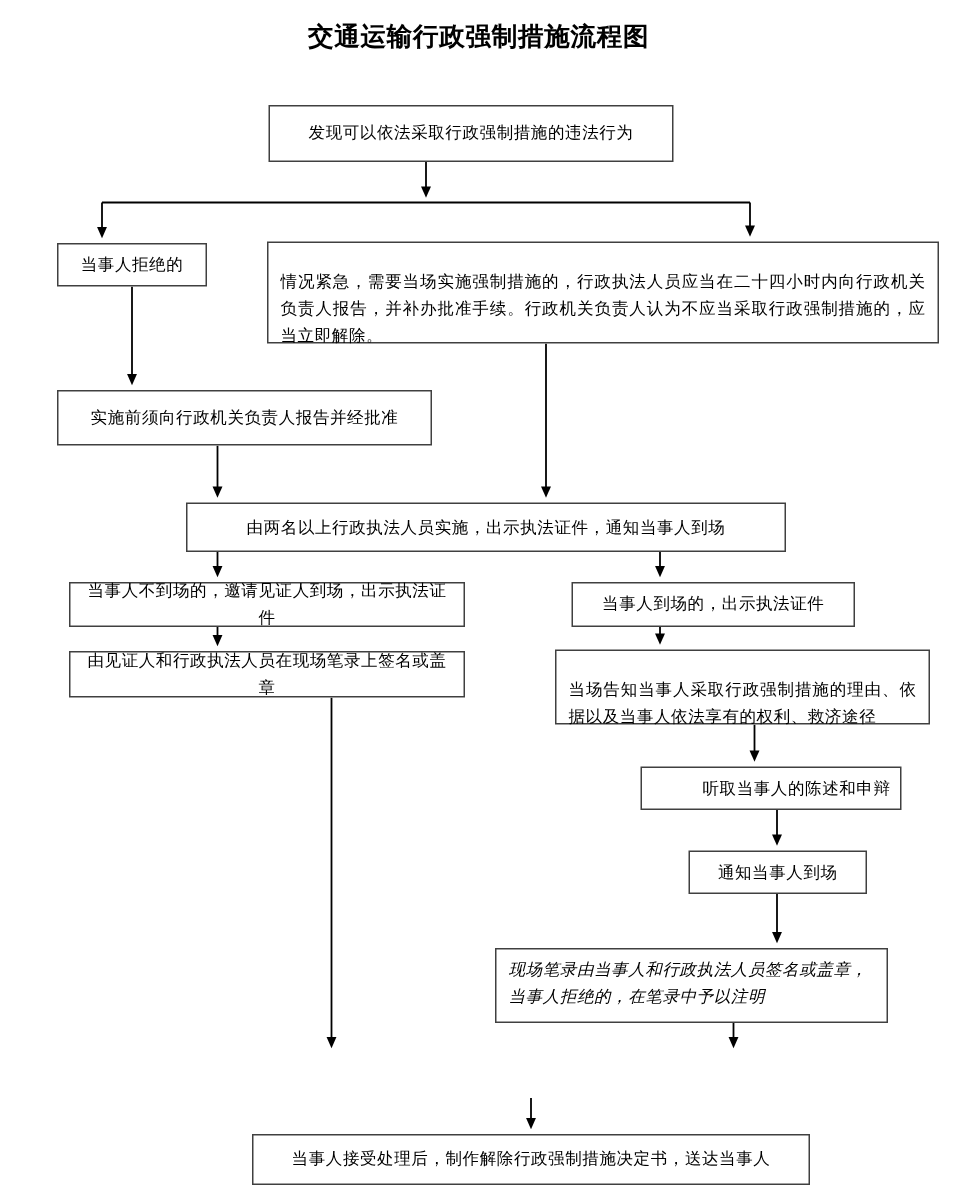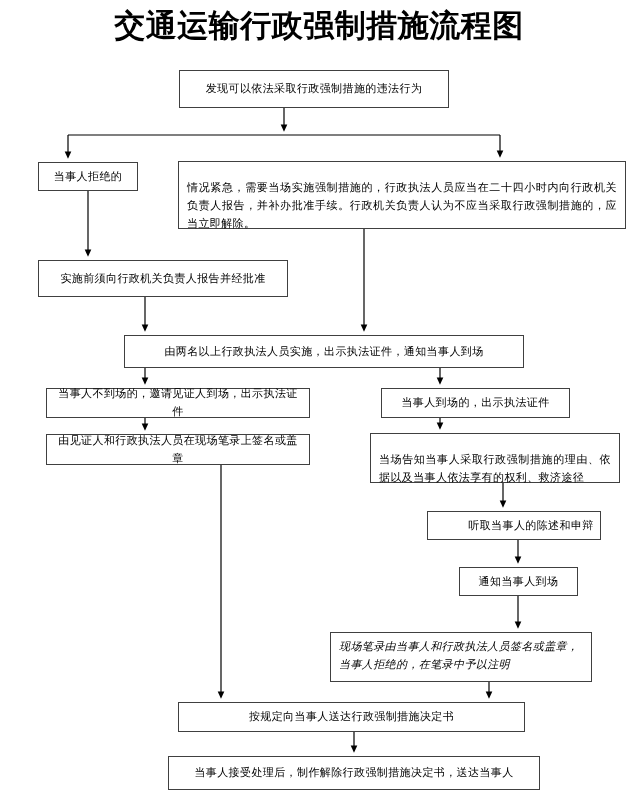--- a/index.html
+++ b/index.html
@@ -16,21 +16,21 @@
     overflow: hidden;
   }
   #title {
     position: absolute;
     left: 0;
     top: 8px;
     width: 638px;
     text-align: center;
     font-family: "DejaVu Serif", "Liberation Serif", serif;
     font-weight: bold;
-    font-size: 31px;
+    font-size: 17px;
     letter-spacing: 0.5px;
     color: #000000;
     line-height: 34px;
     white-space: nowrap;
   }
   .node {
     position: absolute;
     box-sizing: border-box;
     border: 1px solid #404040;
     background: #ffffff;
@@ -132,17 +132,16 @@
   <div class="node" style="left:381px; top:388px; width:189px; height:30px;">当事人到场的，出示执法证件</div>
 
   <div class="node para" style="left:370px; top:433px; width:250px; height:50px;">当场告知当事人采取行政强制措施的理由、依据以及当事人依法享有的权利、救济途径</div>
 
   <div class="node" style="left:427px; top:511px; width:174px; height:29px;padding-left:40px;">听取当事人的陈述和申辩</div>
 
   <div class="node" style="left:459px; top:567px; width:119px; height:29px;">通知当事人到场</div>
 
   <div class="node para2" style="left:330px; top:632px; width:262px; height:50px;font-style:italic;">现场笔录由当事人和行政执法人员签名或盖章，当事人拒绝的，在笔录中予以注明</div>
 
-  <div class="node" style="left:178px; top:702px; width:347px; height:30px;">按规定向当事人送达行政强制措施决定书</div>
 
   <div class="node" style="left:168px; top:756px; width:372px; height:34px;text-align:right;">当事人接受处理后，制作解除行政强制措施决定书，送达当事人</div>
 
 </div>
 
 </body></html>

